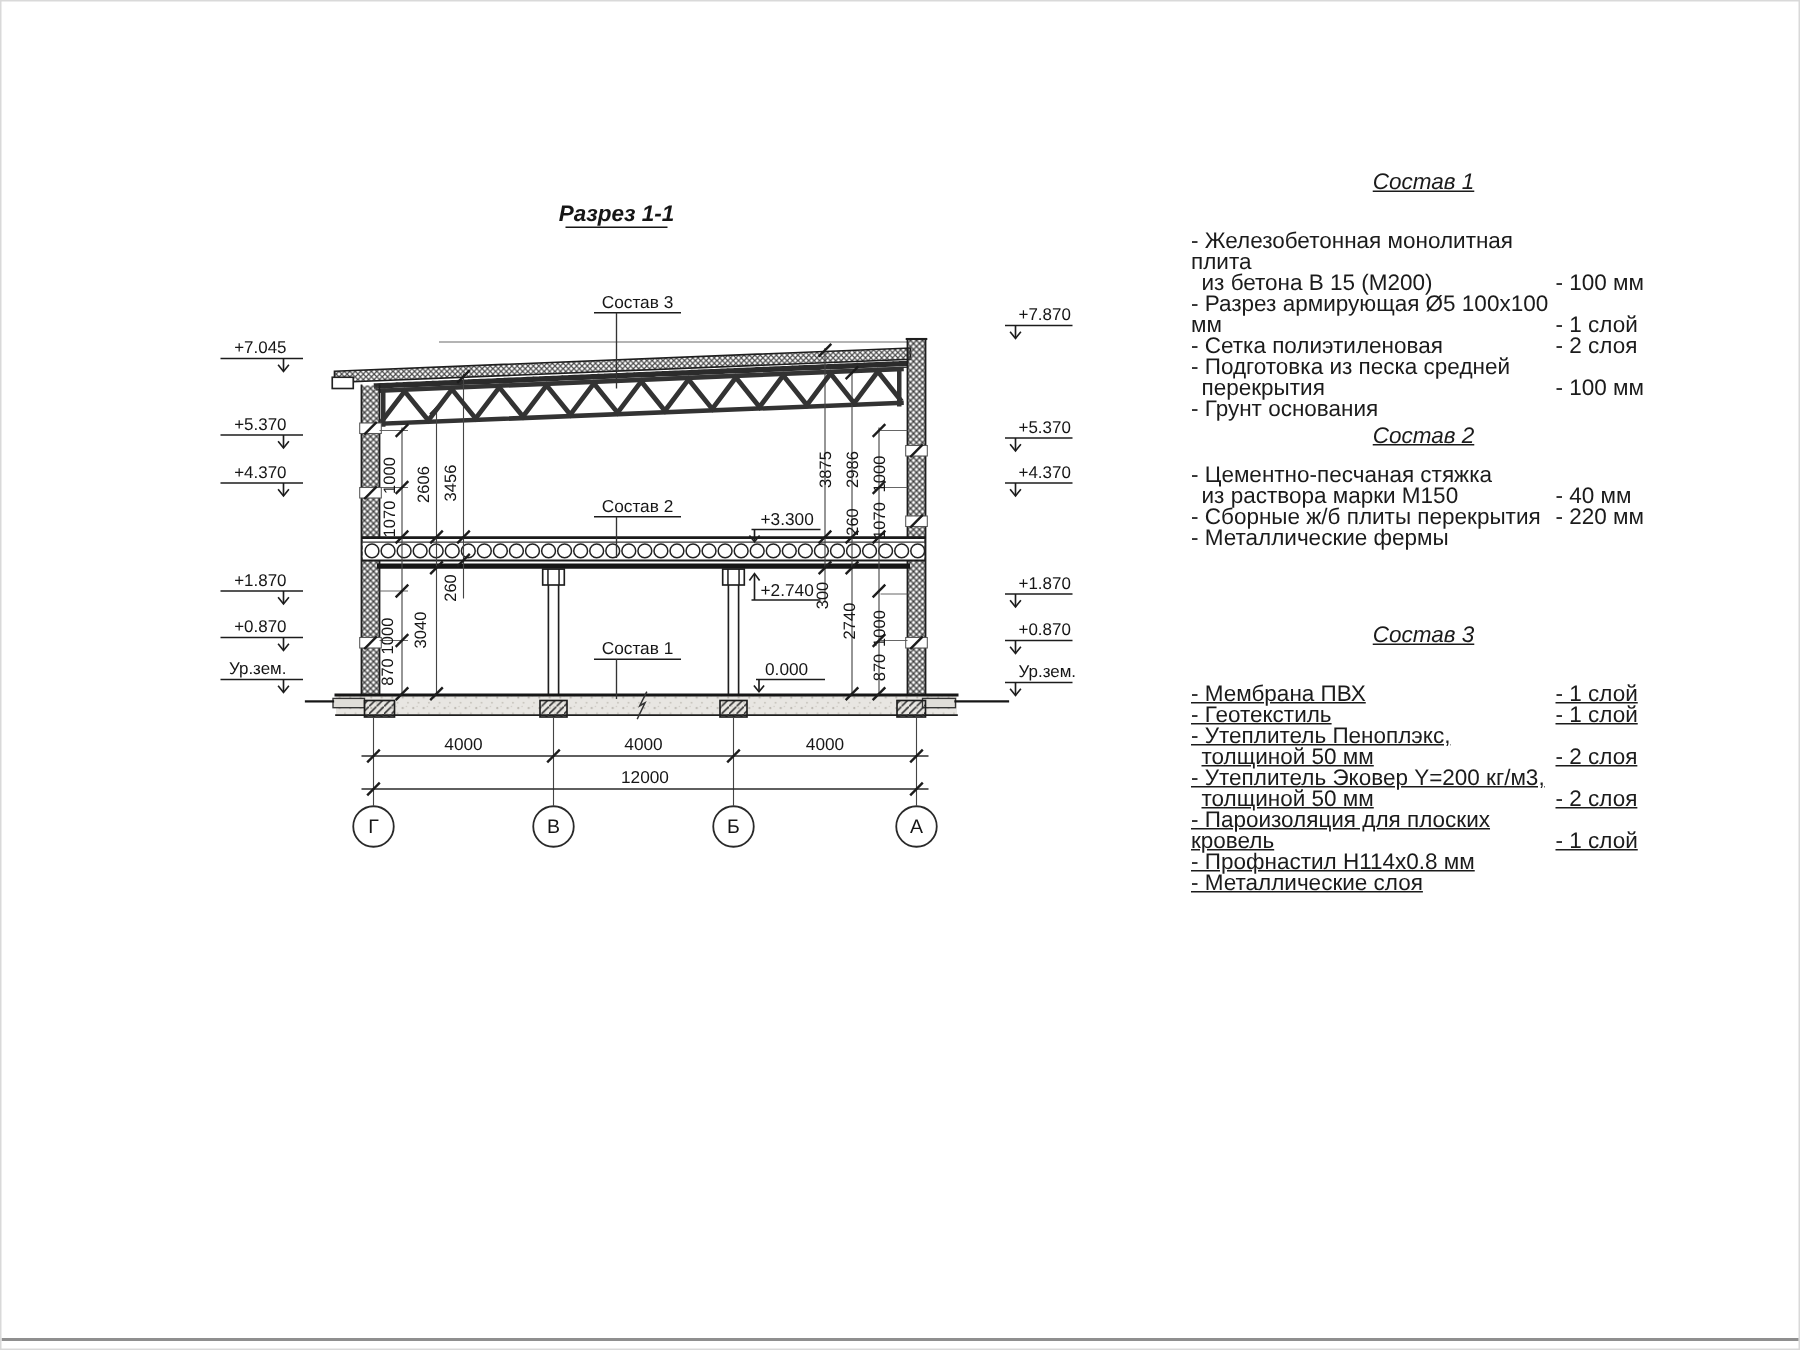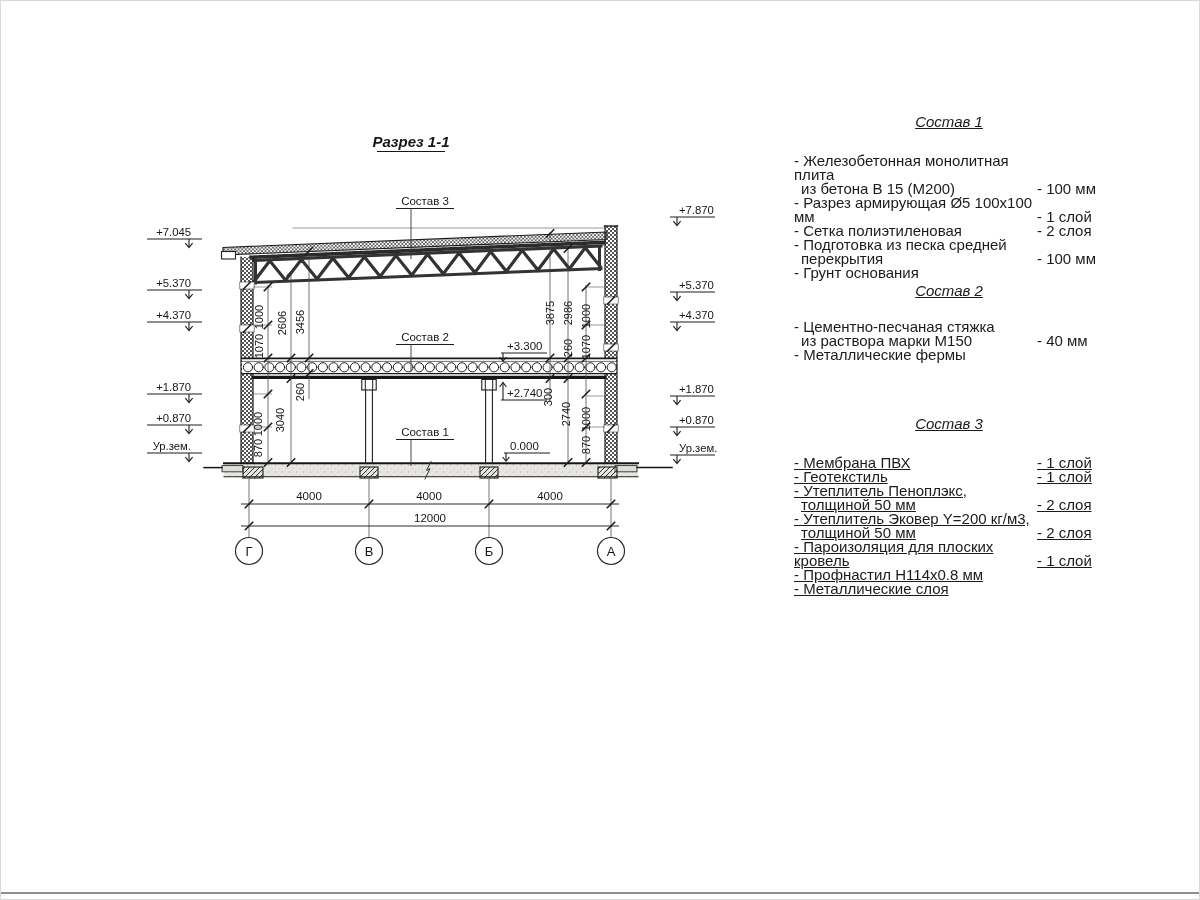--- a/index.html
+++ b/index.html
@@ -389,27 +389,33 @@
           <div class="spec-row">
             <div class="nm">
               <div>- Грунт основания</div>
             </div>
             <div class="val"></div>
           </div>
         </div>
       </div>
       <div class="spec-block" style="top: 281px;">
         <div class="spec-title">Состав 2</div>
-        <div class="spec-items" style="margin-top: 20px;">
+        <div class="spec-items" style="margin-top: 10px;">
           <div class="spec-row">
             <div class="nm">
               <div>- Цементно-песчаная стяжка</div>
               <div class="cont">из раствора марки М150</div>
             </div>
             <div class="val">- 40 мм</div>
+          </div>
+          <div class="spec-row">
+            <div class="nm">
+              <div>- Сборные ж/б плиты перекрытия</div>
+            </div>
+            <div class="val">- 220 мм</div>
           </div>
           <div class="spec-row">
             <div class="nm">
               <div>- Металлические фермы</div>
             </div>
             <div class="val"></div>
           </div>
         </div>
       </div>
       <div class="spec-block" style="top: 414px;">

